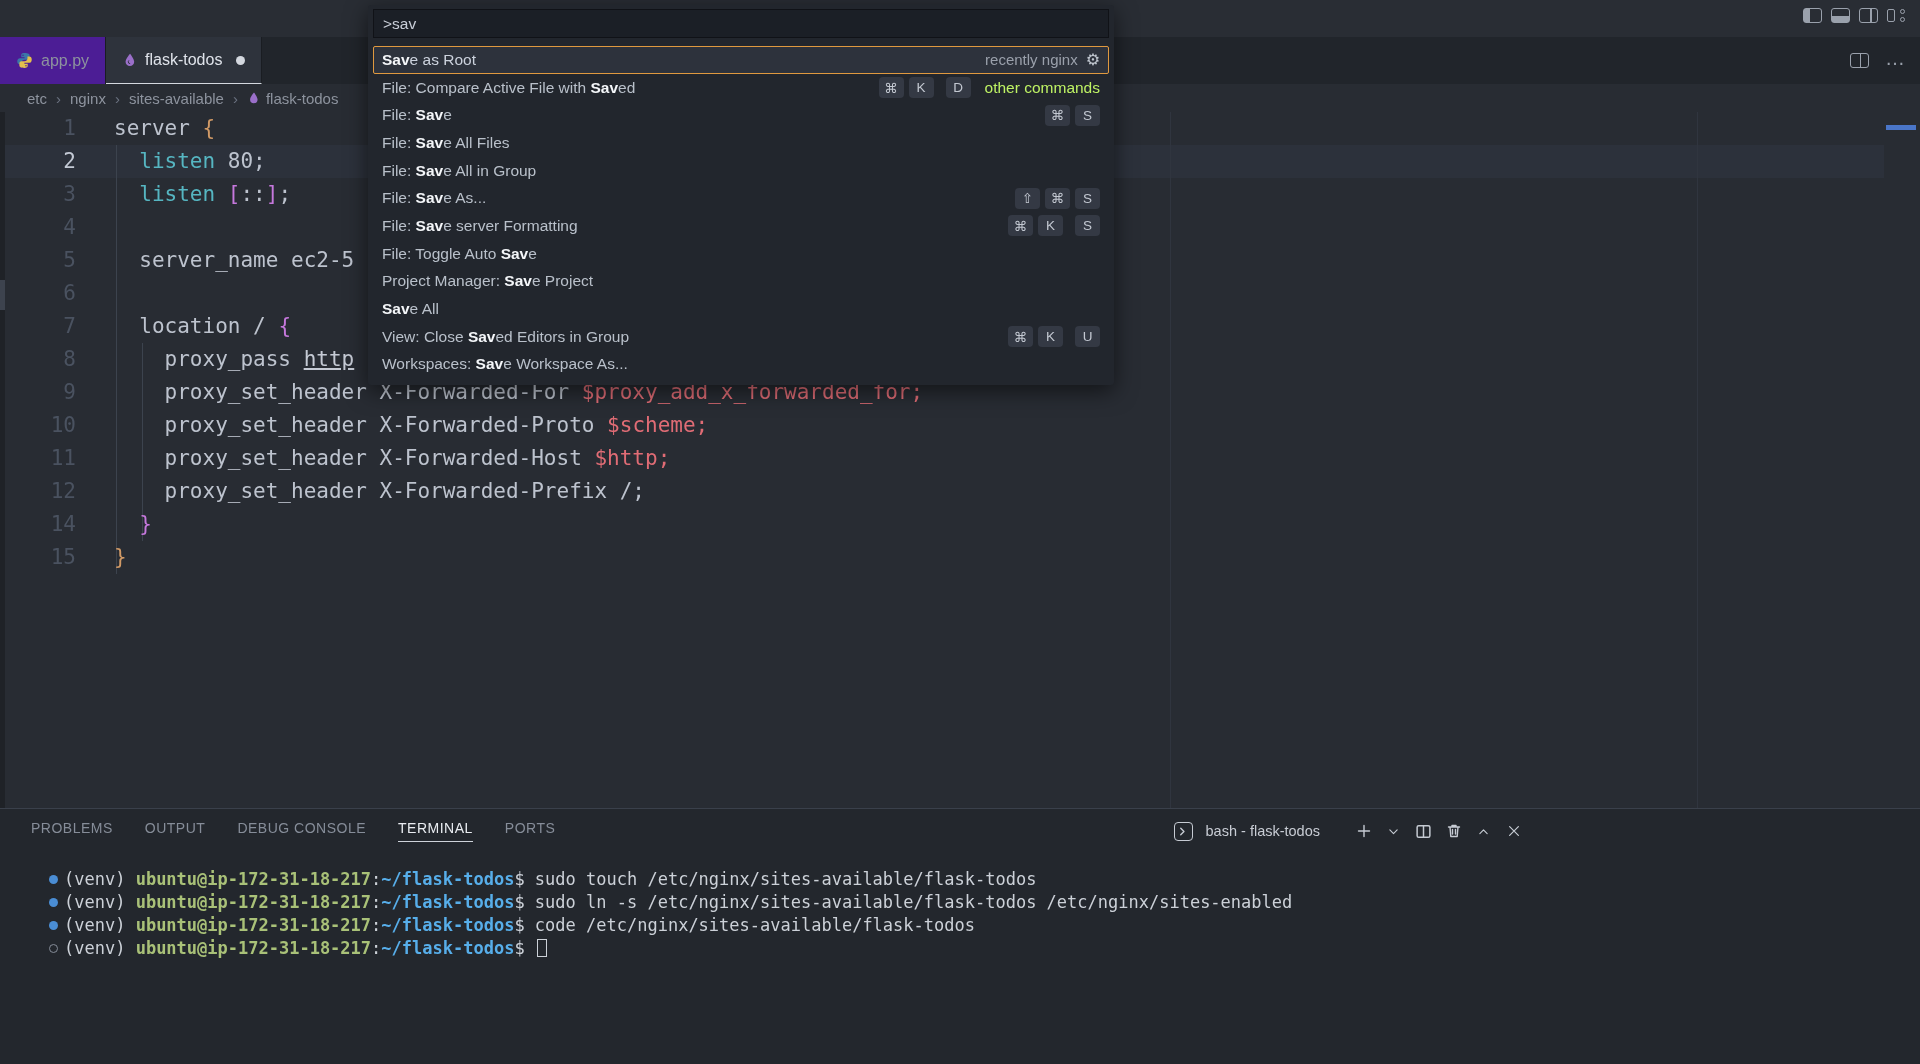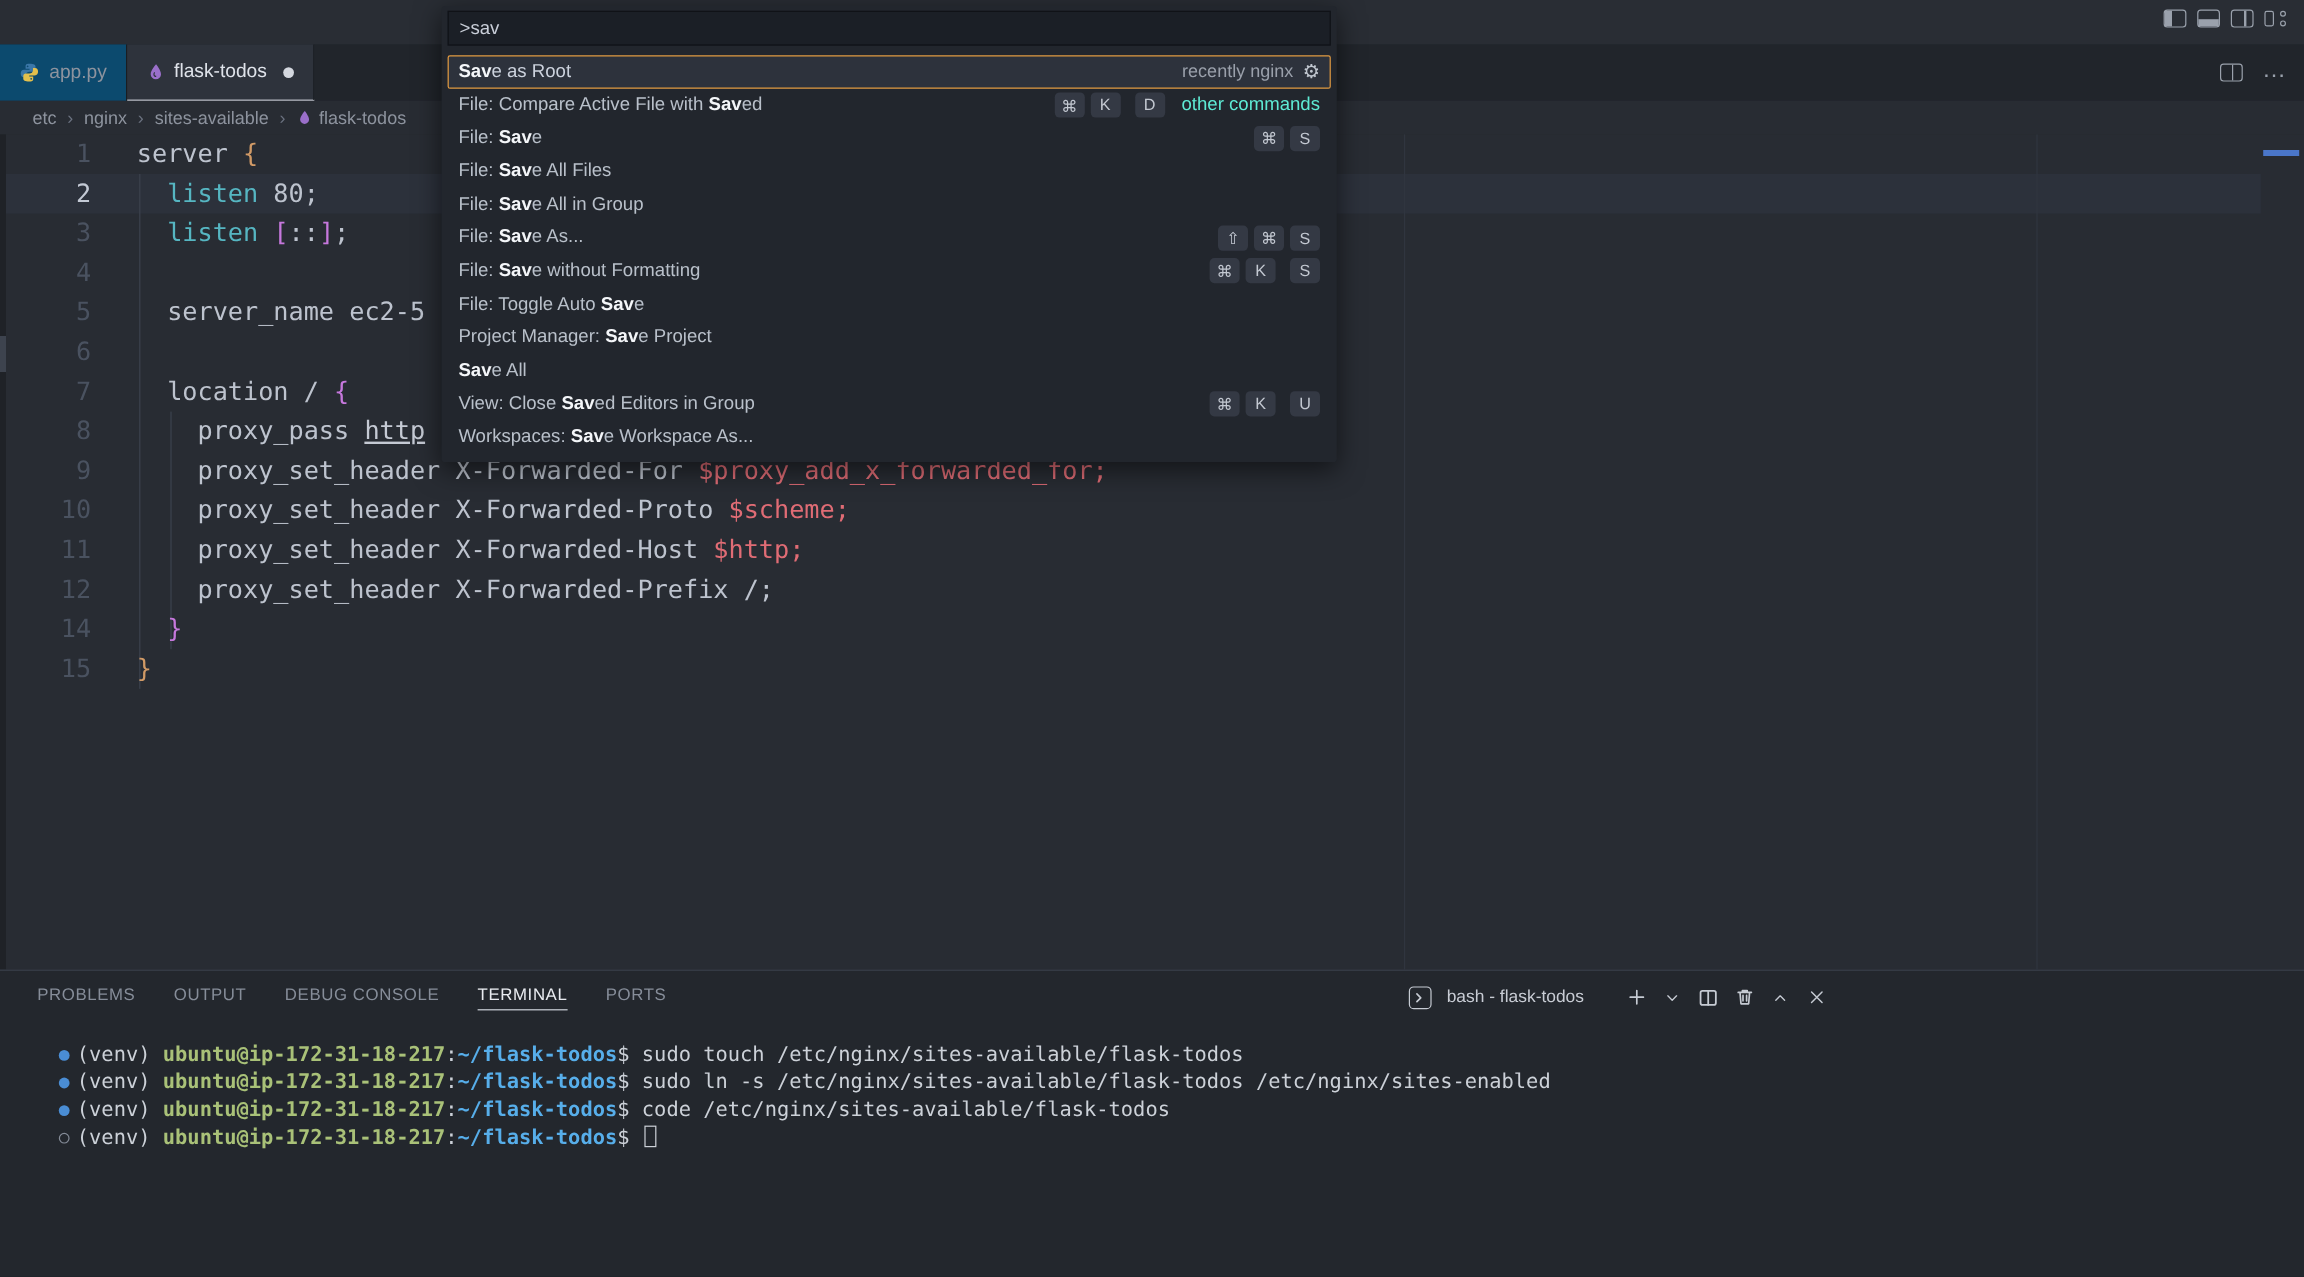--- a/index.html
+++ b/index.html
@@ -14,21 +14,21 @@
   .lic .fillB{position:absolute;left:0;right:0;bottom:0;height:6px;background:#9aa1ac;}
   .lic .divR{position:absolute;right:5px;top:0;bottom:0;width:1.6px;background:#9aa1ac;}
   .lic2{width:19px;height:15px;position:relative;}
   .lic2 .bar{position:absolute;left:0;top:1px;width:8px;height:13px;border:1.6px solid #9aa1ac;border-radius:2px;box-sizing:border-box;}
   .lic2 .d1,.lic2 .d2{position:absolute;right:1px;width:5px;height:5px;border:1.6px solid #9aa1ac;border-radius:50%;box-sizing:border-box;}
   .lic2 .d1{top:1px}.lic2 .d2{top:9px}
 
   
   .tabbar{position:absolute;left:0;top:37px;width:1920px;height:47px;background:#21252b;display:flex;}
   .tab{height:47px;display:flex;align-items:center;gap:8px;padding:0 16px;font-size:16px;color:#8d939e;
-       background:#0c4a6e;border-right:1px solid #1a1d22;box-sizing:border-box;cursor:pointer;}
+       background:#4c1d95;border-right:1px solid #1a1d22;box-sizing:border-box;cursor:pointer;}
   .tab.active{background:#2e333c;color:#dfe3ea;border-bottom:1.5px solid #d4d8df;}
   .mod-dot{width:9px;height:9px;border-radius:50%;background:#d4d8df;margin-left:6px;}
   .tab-actions{position:absolute;right:14px;top:37px;height:47px;display:flex;align-items:center;gap:16px;color:#9aa1ac;}
   .split-ic{width:19px;height:15px;border:1.6px solid #9aa1ac;border-radius:3px;position:relative;box-sizing:border-box;}
   .split-ic::after{content:"";position:absolute;left:50%;top:0;bottom:0;width:1.6px;background:#9aa1ac;}
   .more-ic{font-size:20px;letter-spacing:1px;line-height:10px;margin-top:-6px;}
 
   
   .breadcrumb{position:absolute;left:0;top:84px;width:1920px;height:28px;background:#282c33;display:flex;
               align-items:center;padding-left:27px;gap:9px;font-size:15px;color:#8d939e;box-sizing:border-box;}
@@ -61,21 +61,21 @@
   .pal-row{height:27.7px;display:flex;align-items:center;padding:0 9px;font-size:15.5px;color:#b9c0ca;
            box-sizing:border-box;cursor:pointer;white-space:pre;}
   .pal-row b{color:#f4f6f9;font-weight:bold;}
   .pal-row.selected{background:#2d323c;outline:1.6px solid #e0993f;outline-offset:-1.6px;border-radius:2px;color:#ccd2dd;}
   .pal-spacer{flex:1;}
   .kb-group{display:flex;gap:5px;margin-left:12px;}
   .kb{min-width:15px;height:21px;padding:0 5px;background:#343944;border-radius:4px;color:#c3c8d1;font-size:13.5px;
       display:flex;align-items:center;justify-content:center;}
   .pal-note{color:#9aa0ab;font-size:15px;margin-left:12px;}
   .pal-gear{color:#c0c6cf;font-size:16px;margin-left:8px;cursor:pointer;font-family:"DejaVu Sans",sans-serif;}
-  .pal-link{color:#5eead4;font-size:15.5px;margin-left:14px;cursor:pointer;}
+  .pal-link{color:#bef264;font-size:15.5px;margin-left:14px;cursor:pointer;}
 
   
   .panel{position:absolute;left:0;top:808px;width:1920px;height:256px;background:#23272d;border-top:1px solid #3a404b;box-sizing:border-box;}
   .panel-header{position:absolute;left:0;top:0;width:1536px;height:44px;display:flex;align-items:center;}
   .ptabs{display:flex;gap:32px;padding-left:31px;}
   .ptab{font-size:14px;letter-spacing:.5px;color:#868d99;cursor:pointer;padding-bottom:5px;border-bottom:1.5px solid transparent;}
   .ptab.active{color:#e9ecf1;border-bottom-color:#ced3da;}
   .panel-right{position:absolute;right:14px;top:0;height:44px;display:flex;align-items:center;gap:13px;color:#c6cbd3;}
   .term-badge{width:19px;height:19px;border:1.4px solid #c6cbd3;border-radius:4px;display:flex;align-items:center;justify-content:center;box-sizing:border-box;}
   .shell-label{font-size:14.5px;color:#c8ccd4;margin-right:22px;}
@@ -240,21 +240,21 @@
 
   <div class="palette">
     <input class="pal-input" spellcheck="false" value="&gt;sav" style="">
     <div id="palette-list">
         <div class="pal-row selected"><b>Sav</b><span>e as Root</span><span class="pal-spacer"></span><span class="pal-note">recently nginx</span><span class="pal-gear">⚙</span></div>
         <div class="pal-row"><span>File: Compare Active File with </span><b>Sav</b><span>ed</span><span class="pal-spacer"></span><span class="kb-group"><span class="kb">⌘</span><span class="kb">K</span></span><span class="kb-group"><span class="kb">D</span></span><span class="pal-link">other commands</span></div>
         <div class="pal-row"><span>File: </span><b>Sav</b><span>e</span><span class="pal-spacer"></span><span class="kb-group"><span class="kb">⌘</span><span class="kb">S</span></span></div>
         <div class="pal-row"><span>File: </span><b>Sav</b><span>e All Files</span><span class="pal-spacer"></span></div>
         <div class="pal-row"><span>File: </span><b>Sav</b><span>e All in Group</span><span class="pal-spacer"></span></div>
         <div class="pal-row"><span>File: </span><b>Sav</b><span>e As...</span><span class="pal-spacer"></span><span class="kb-group"><span class="kb">⇧</span><span class="kb">⌘</span><span class="kb">S</span></span></div>
-        <div class="pal-row"><span>File: </span><b>Sav</b><span>e without Formatting</span><span class="pal-spacer"></span><span class="kb-group"><span class="kb">⌘</span><span class="kb">K</span></span><span class="kb-group"><span class="kb">S</span></span></div>
+        <div class="pal-row"><span>File: </span><b>Sav</b><span>e server Formatting</span><span class="pal-spacer"></span><span class="kb-group"><span class="kb">⌘</span><span class="kb">K</span></span><span class="kb-group"><span class="kb">S</span></span></div>
         <div class="pal-row"><span>File: Toggle Auto </span><b>Sav</b><span>e</span><span class="pal-spacer"></span></div>
         <div class="pal-row"><span>Project Manager: </span><b>Sav</b><span>e Project</span><span class="pal-spacer"></span></div>
         <div class="pal-row"><b>Sav</b><span>e All</span><span class="pal-spacer"></span></div>
         <div class="pal-row"><span>View: Close </span><b>Sav</b><span>ed Editors in Group</span><span class="pal-spacer"></span><span class="kb-group"><span class="kb">⌘</span><span class="kb">K</span></span><span class="kb-group"><span class="kb">U</span></span></div>
         <div class="pal-row"><span>Workspaces: </span><b>Sav</b><span>e Workspace As...</span><span class="pal-spacer"></span></div>
       </div>
   </div>
 
 </div>
 

